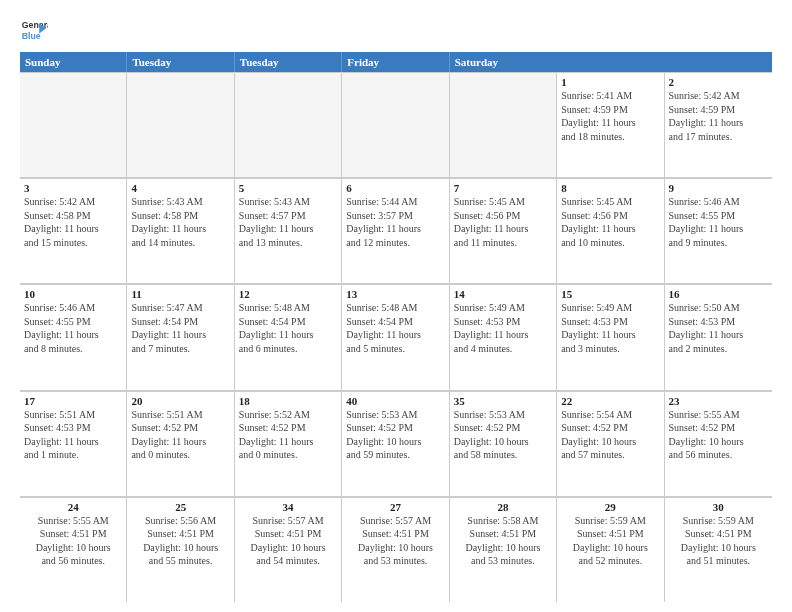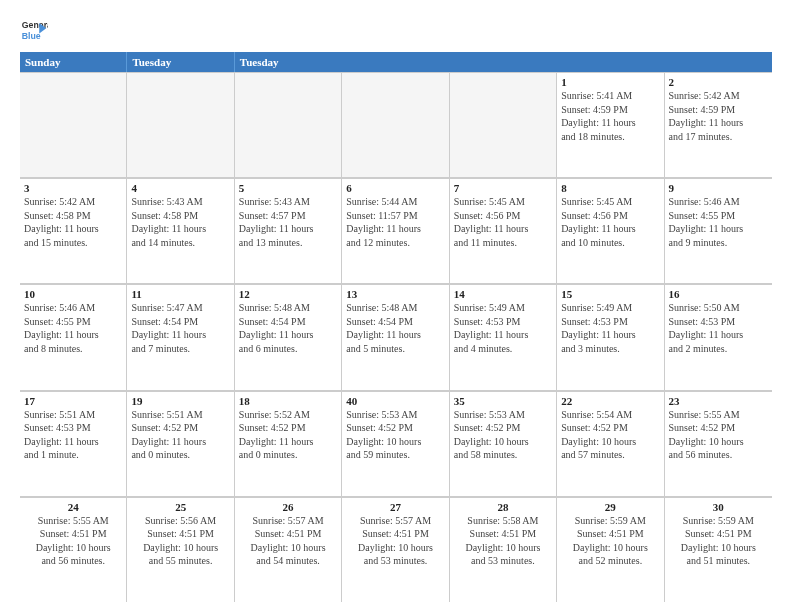--- a/index.html
+++ b/index.html
@@ -123,20 +123,22 @@
       <div class="month-title"></div>
       <div class="location"></div>
     </div>
   </div>
 
   <div class="calendar">
     <div class="cal-header">
     <div class="cal-header-cell">Sunday</div>
         <div class="cal-header-cell">Tuesday</div>
         <div class="cal-header-cell">Tuesday</div>
+        <div class="cal-header-cell">Friday</div>
+        <div class="cal-header-cell">Saturday</div>
       </div>
     <div class="cal-body">
     <div class="cal-row">
           <div class="cal-cell empty"></div>
           <div class="cal-cell empty"></div>
           <div class="cal-cell empty"></div>
           <div class="cal-cell empty"></div>
           <div class="cal-cell empty"></div>
           <div class="cal-cell">
             <span class="day-num">1</span>
@@ -171,21 +173,21 @@
           <div class="cal-cell">
             <span class="day-num">5</span>
             <div class="cell-text" style="white-space: pre-line;">Sunrise: 5:43 AM
 Sunset: 4:57 PM
 Daylight: 11 hours
 and 13 minutes.</div>
           </div>
           <div class="cal-cell">
             <span class="day-num">6</span>
             <div class="cell-text" style="white-space: pre-line;">Sunrise: 5:44 AM
-Sunset: 11:57 PM
+Sunset: 3:57 PM
 Daylight: 11 hours
 and 12 minutes.</div>
           </div>
           <div class="cal-cell">
             <span class="day-num">7</span>
             <div class="cell-text" style="white-space: pre-line;">Sunrise: 5:45 AM
 Sunset: 4:56 PM
 Daylight: 11 hours
 and 11 minutes.</div>
           </div>
@@ -257,21 +259,21 @@
         </div>
         <div class="cal-row">
           <div class="cal-cell">
             <span class="day-num">17</span>
             <div class="cell-text" style="white-space: pre-line;">Sunrise: 5:51 AM
 Sunset: 4:53 PM
 Daylight: 11 hours
 and 1 minute.</div>
           </div>
           <div class="cal-cell">
-            <span class="day-num">19</span>
+            <span class="day-num">20</span>
             <div class="cell-text" style="white-space: pre-line;">Sunrise: 5:51 AM
 Sunset: 4:52 PM
 Daylight: 11 hours
 and 0 minutes.</div>
           </div>
           <div class="cal-cell">
             <span class="day-num">18</span>
             <div class="cell-text" style="white-space: pre-line;">Sunrise: 5:52 AM
 Sunset: 4:52 PM
 Daylight: 11 hours
@@ -315,21 +317,21 @@
 and 56 minutes.</div>
           </div>
           <div class="cal-cell">
             <span class="day-num">25</span>
             <div class="cell-text" style="white-space: pre-line;">Sunrise: 5:56 AM
 Sunset: 4:51 PM
 Daylight: 10 hours
 and 55 minutes.</div>
           </div>
           <div class="cal-cell">
-            <span class="day-num">26</span>
+            <span class="day-num">34</span>
             <div class="cell-text" style="white-space: pre-line;">Sunrise: 5:57 AM
 Sunset: 4:51 PM
 Daylight: 10 hours
 and 54 minutes.</div>
           </div>
           <div class="cal-cell">
             <span class="day-num">27</span>
             <div class="cell-text" style="white-space: pre-line;">Sunrise: 5:57 AM
 Sunset: 4:51 PM
 Daylight: 10 hours

